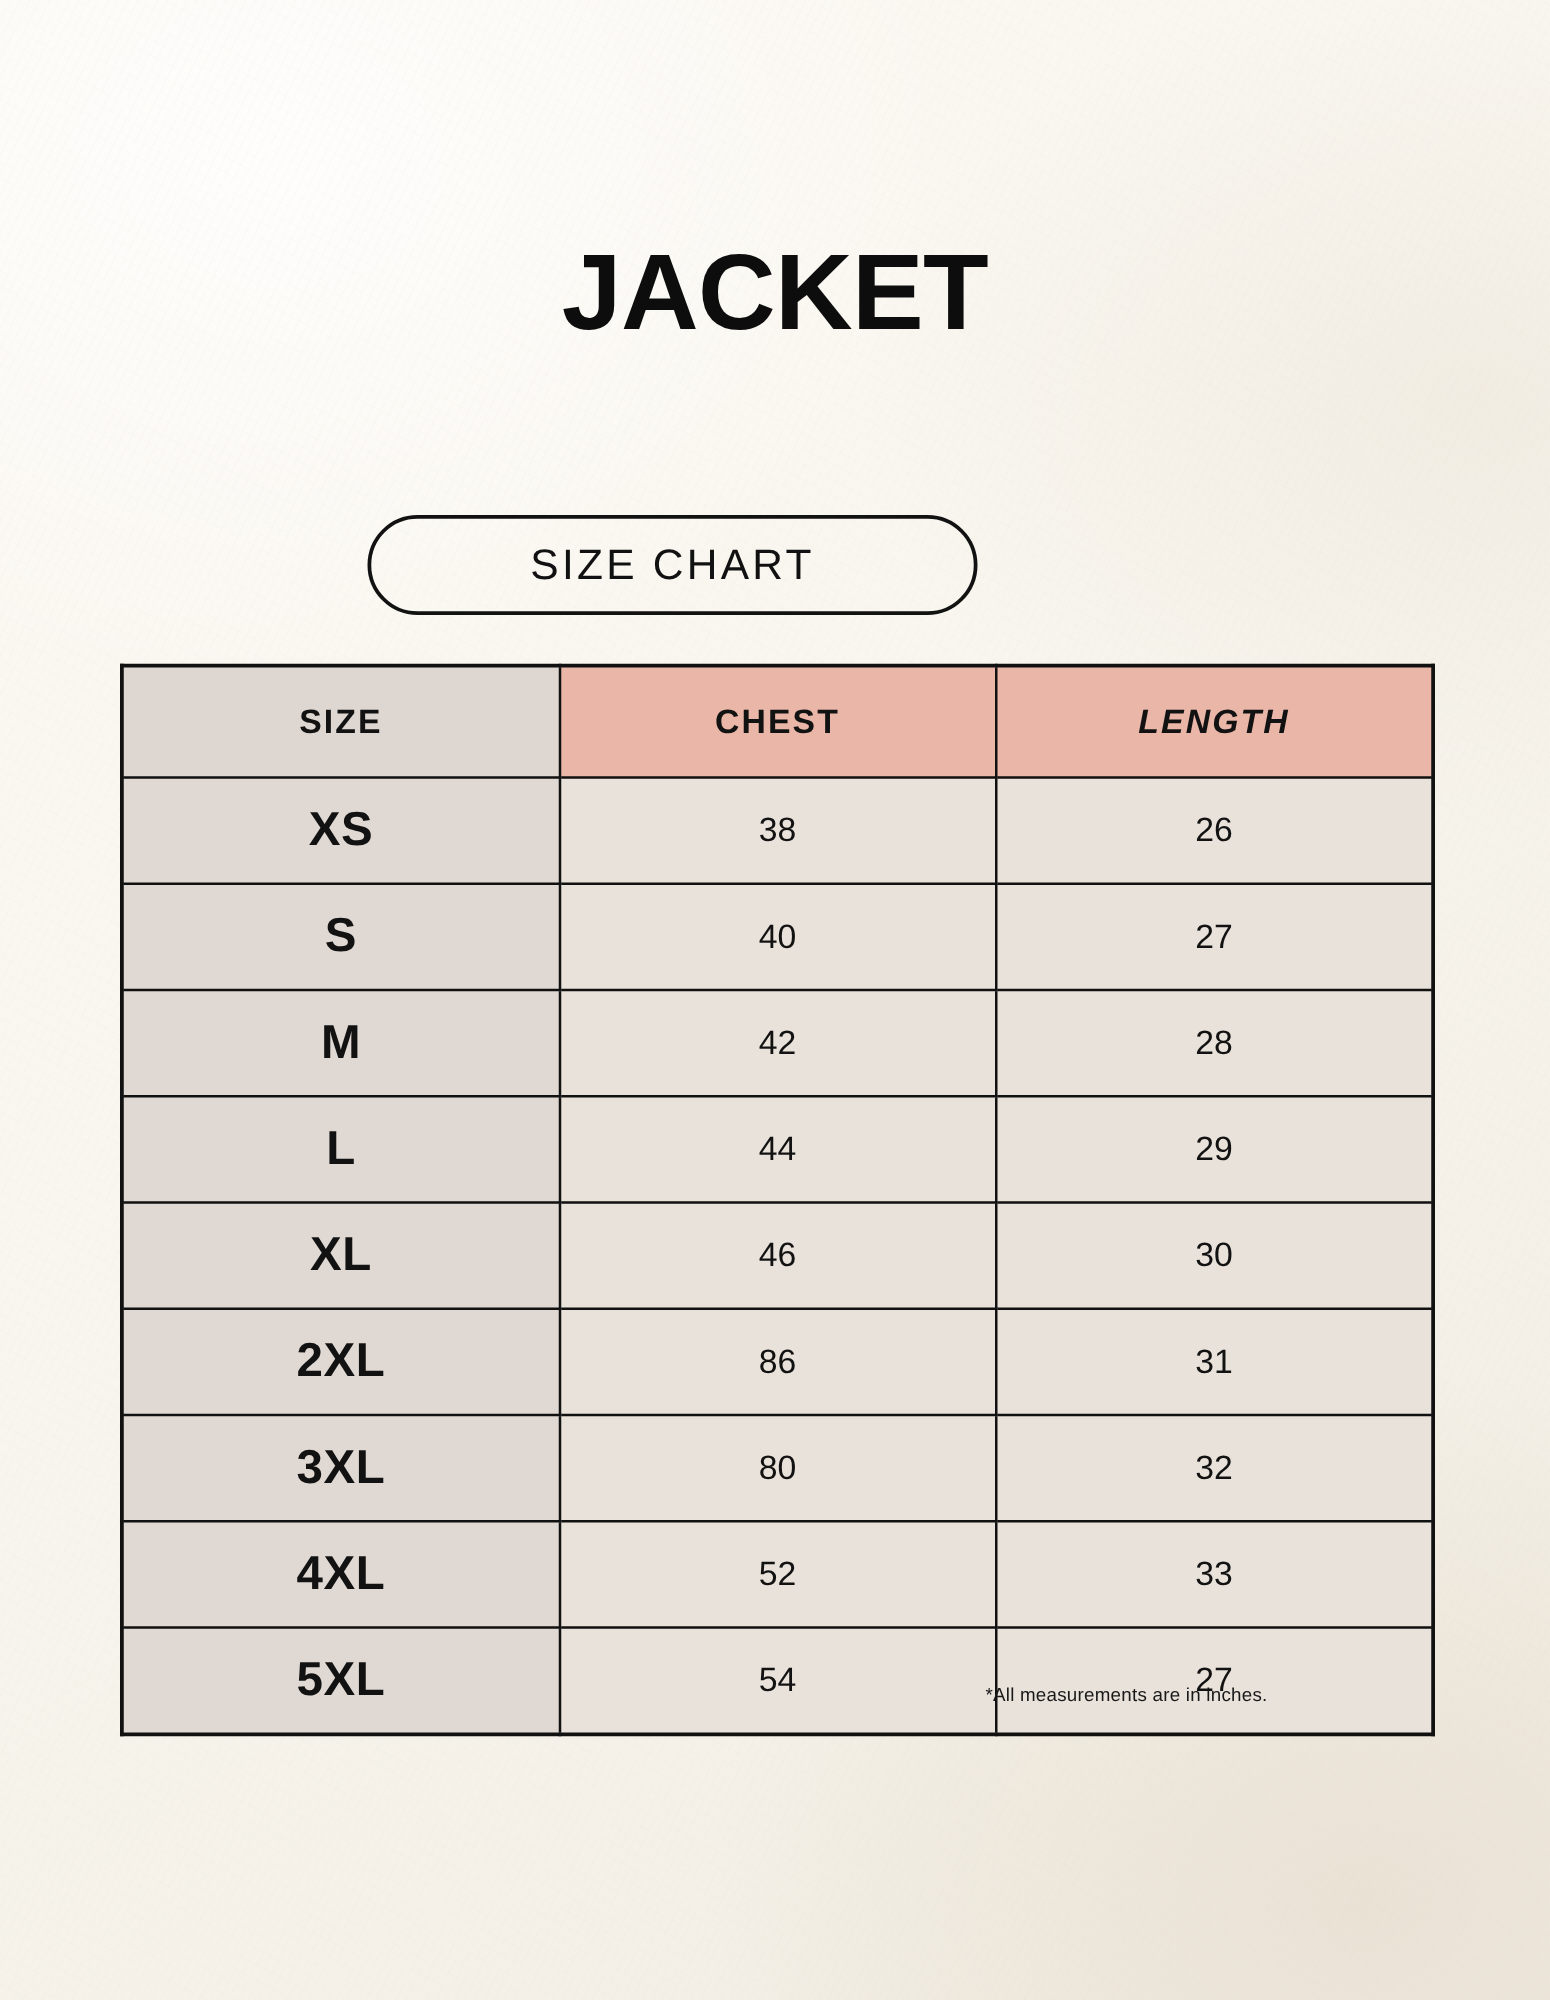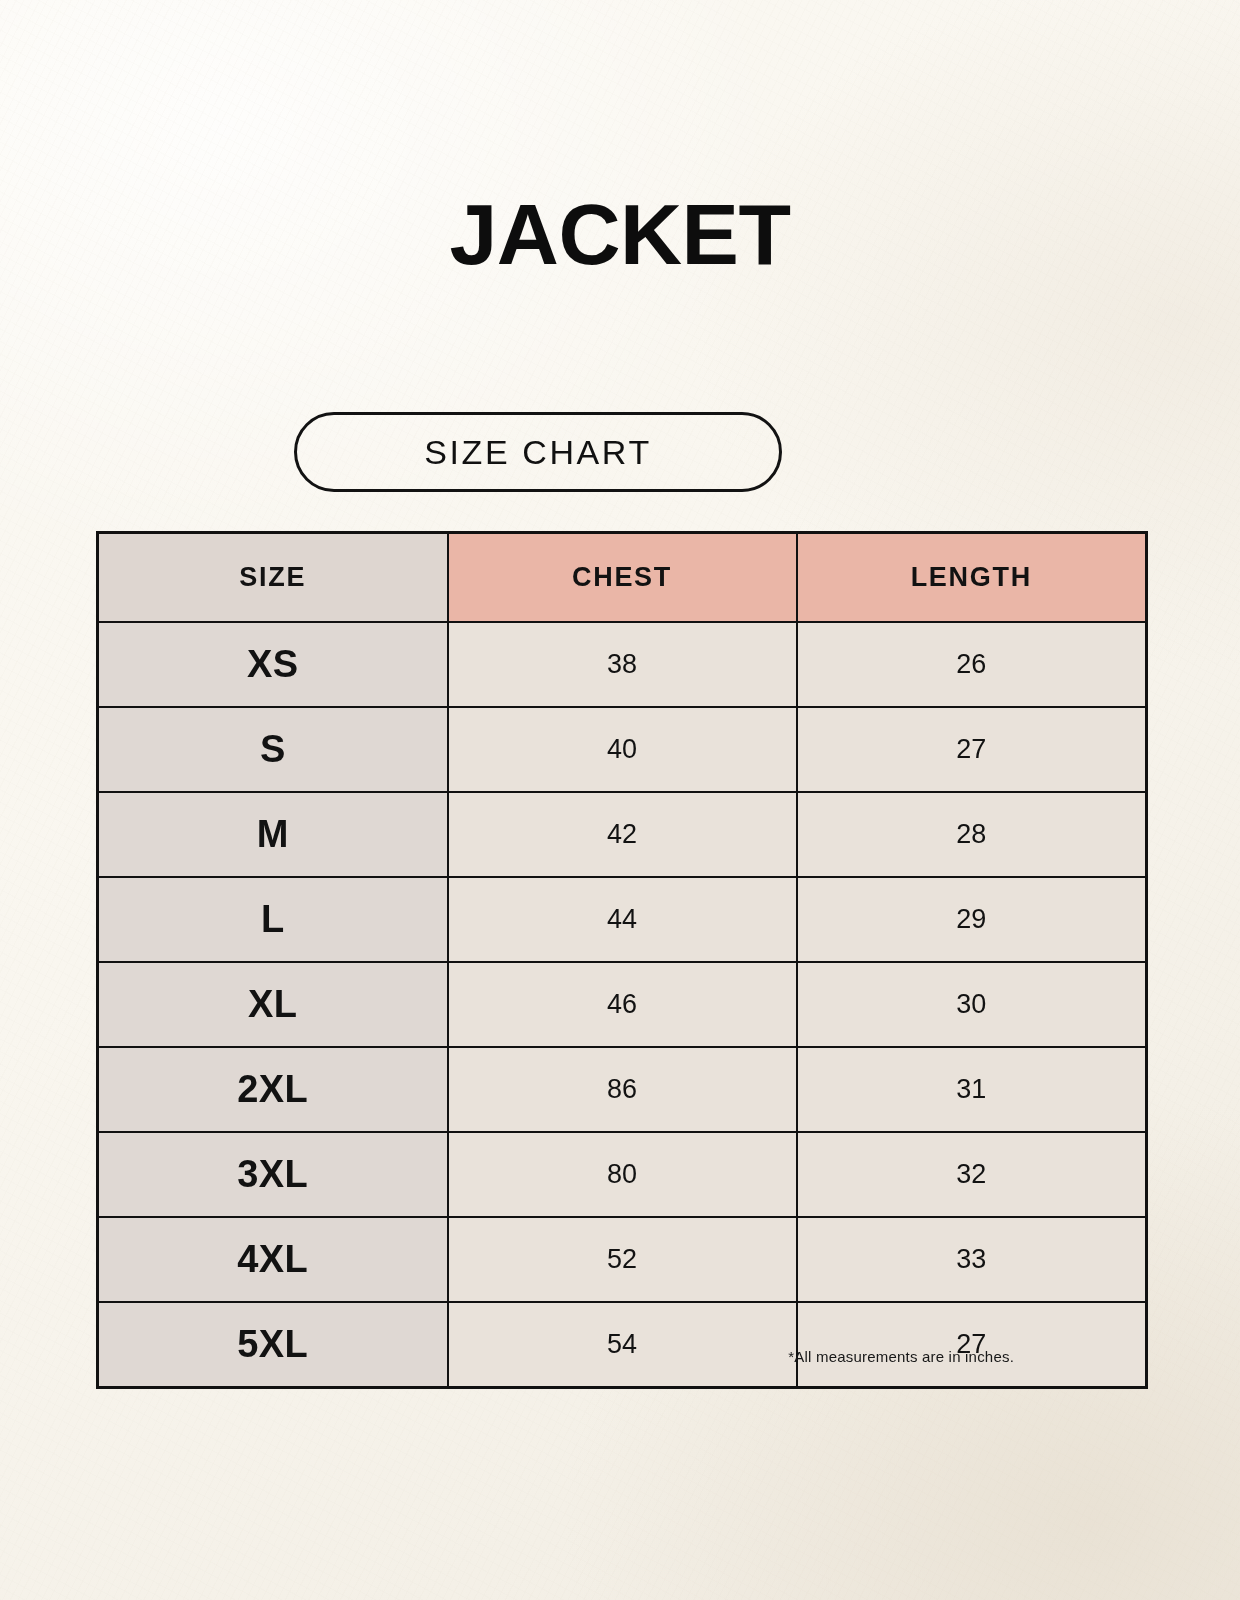--- a/index.html
+++ b/index.html
@@ -116,21 +116,21 @@
 
   
   thead th {
     height: 85px;
     font-size: 27px;
     font-weight: 700;
     letter-spacing: 1.7px;
   }
   th.h-size   { background: #ded6d0; }
   th.h-chest  { background: #eab6a7; margin-top: 16px; }
-  th.h-length { background: #eab6a7; }
+  th.h-length { background: #eab6a7; font-style: italic; }
 
   
   tbody td { height: 81px; }
   td.cell-size {
     background: #dfd8d3;
     font-size: 38px;
     font-weight: 700;
     letter-spacing: 0.4px;
   }
   td.cell-val {

